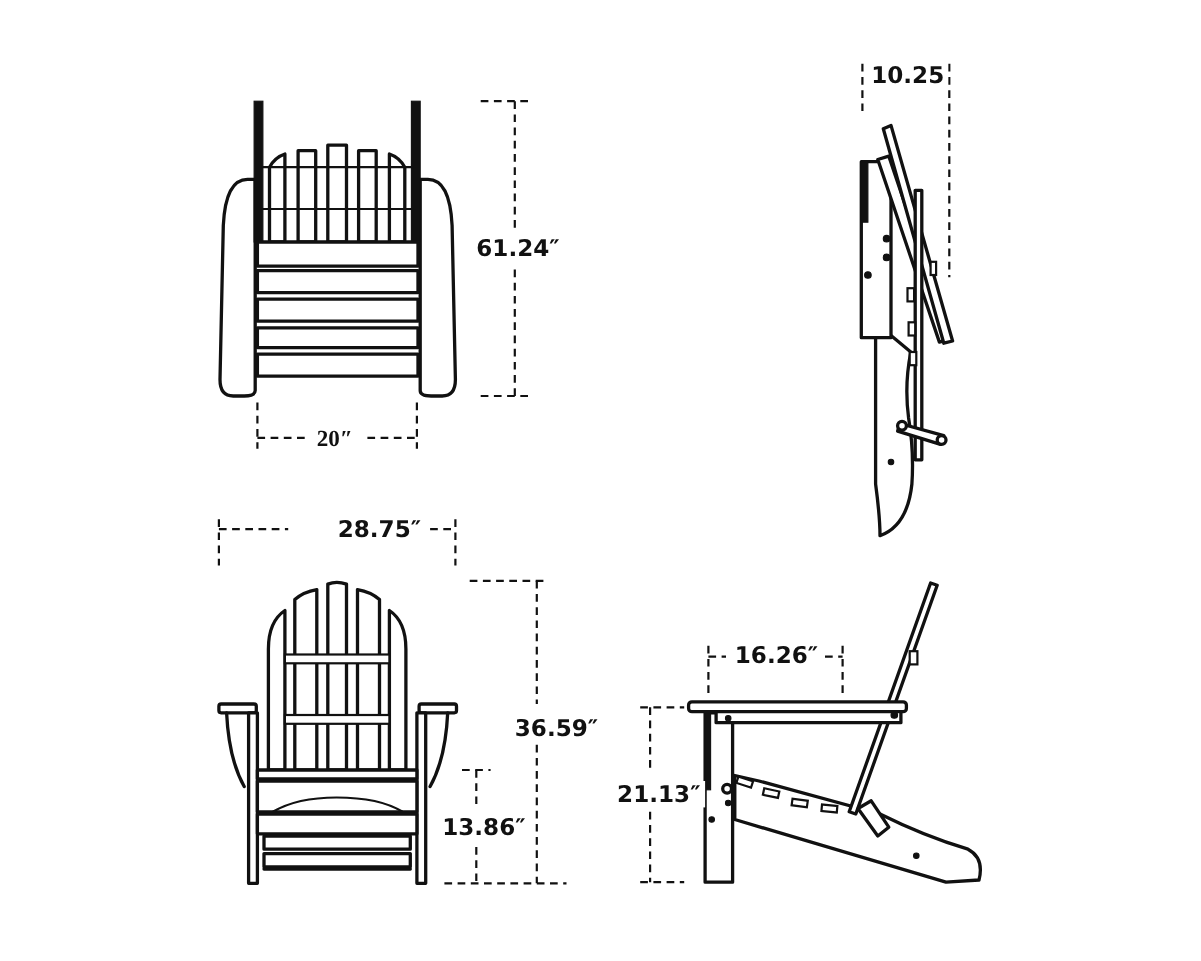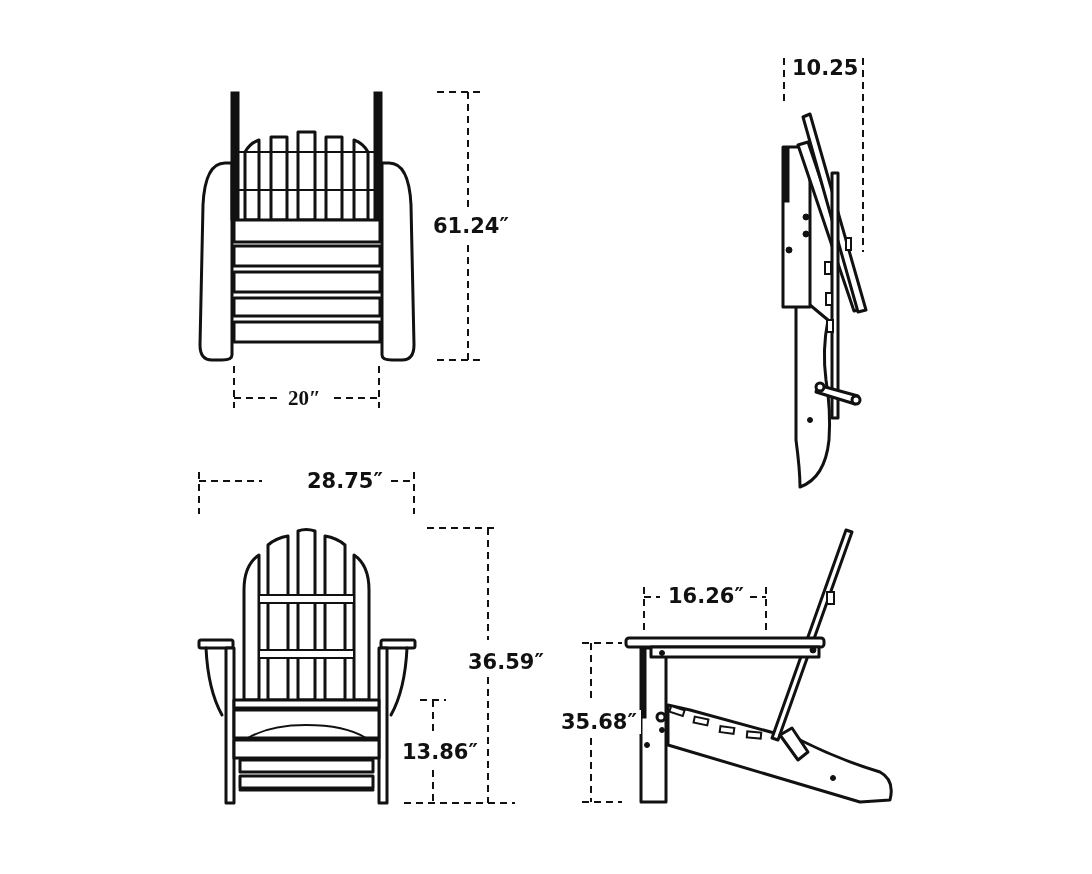--- a/index.html
+++ b/index.html
@@ -159,14 +159,14 @@
     </g>
   </svg>
 
   <div class="dim-label" style="left:429px; top:214px;">61.24″</div>
   <div class="dim-label" style="left:284px; top:386px;font-family:Liberation Serif, serif;">20″</div>
   <div class="dim-label" style="left:788px; top:56px;">10.25</div>
   <div class="dim-label" style="left:263px; top:469px;margin-left:40px;">28.75″</div>
   <div class="dim-label" style="left:464px; top:650px;">36.59″</div>
   <div class="dim-label" style="left:398px; top:740px;text-align:center;">13.86″</div>
   <div class="dim-label" style="left:664px; top:552px;margin-top:32px;">16.26″</div>
-  <div class="dim-label" style="left:557px; top:710px;">35.68″</div>
+  <div class="dim-label" style="left:557px; top:710px;">21.13″</div>
 </div>
 
 </body></html>

